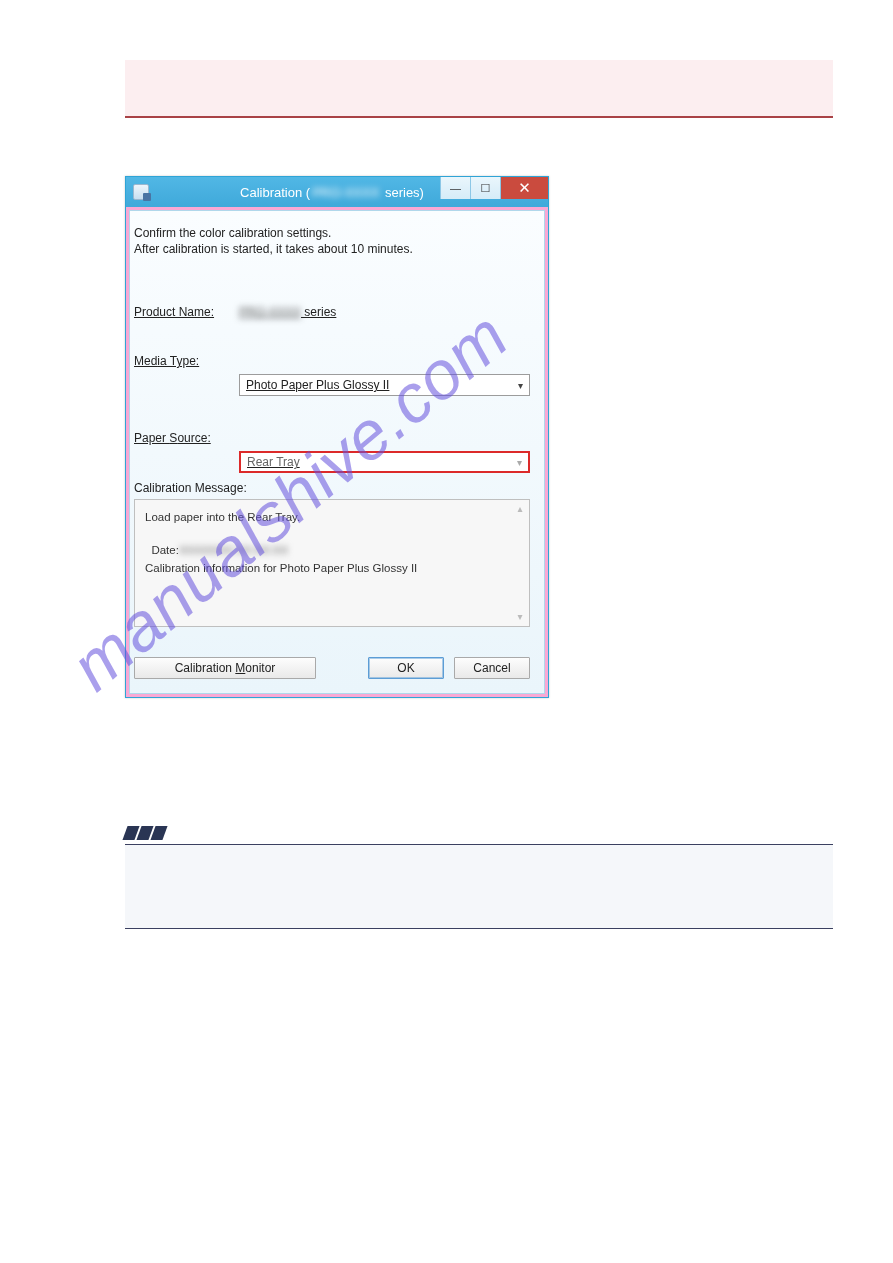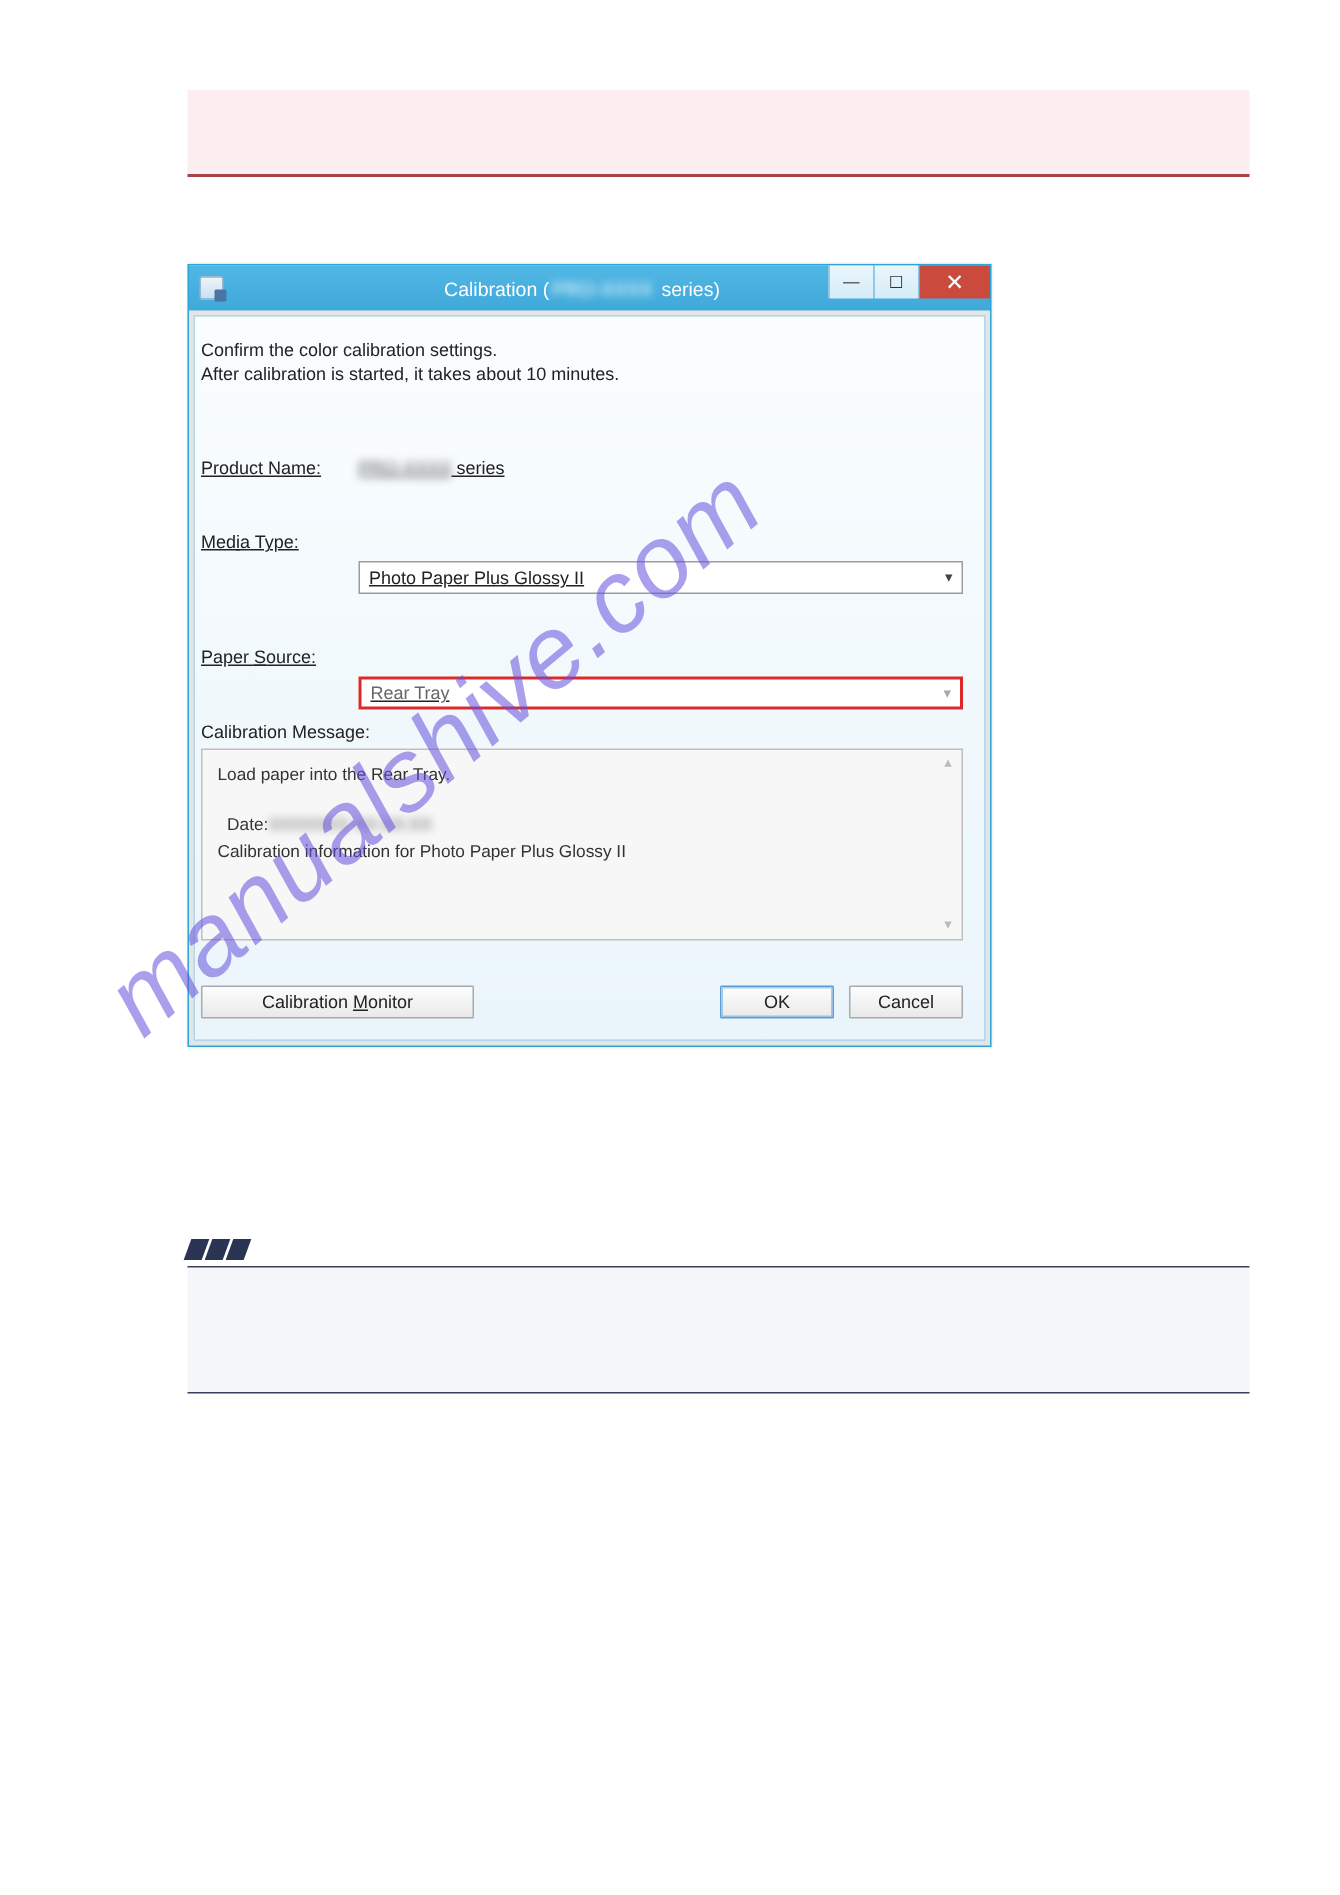--- a/index.html
+++ b/index.html
@@ -31,23 +31,23 @@
   }
   .pink-bar {
     background: #fceef0;
     border-bottom: 2px solid #a94246;
     height: 58px;
     margin-right: -30px;
     margin-bottom: 58px;
   }
   .dialog-outer {
     position: relative;
-    width: 536px;
+    width: 424px;
     border: 1px solid #2fa4d6;
-    background: #e5e5e5;
+    background: #f9a8d4;
     box-shadow: 0 0 2px rgba(0,0,0,.2);
   }
   .titlebar {
     height: 30px;
     background: linear-gradient(#51b7e5,#3fa9da);
     color: #fff;
     display: flex;
     align-items: center;
     font-size: 13px;
     position: relative;

